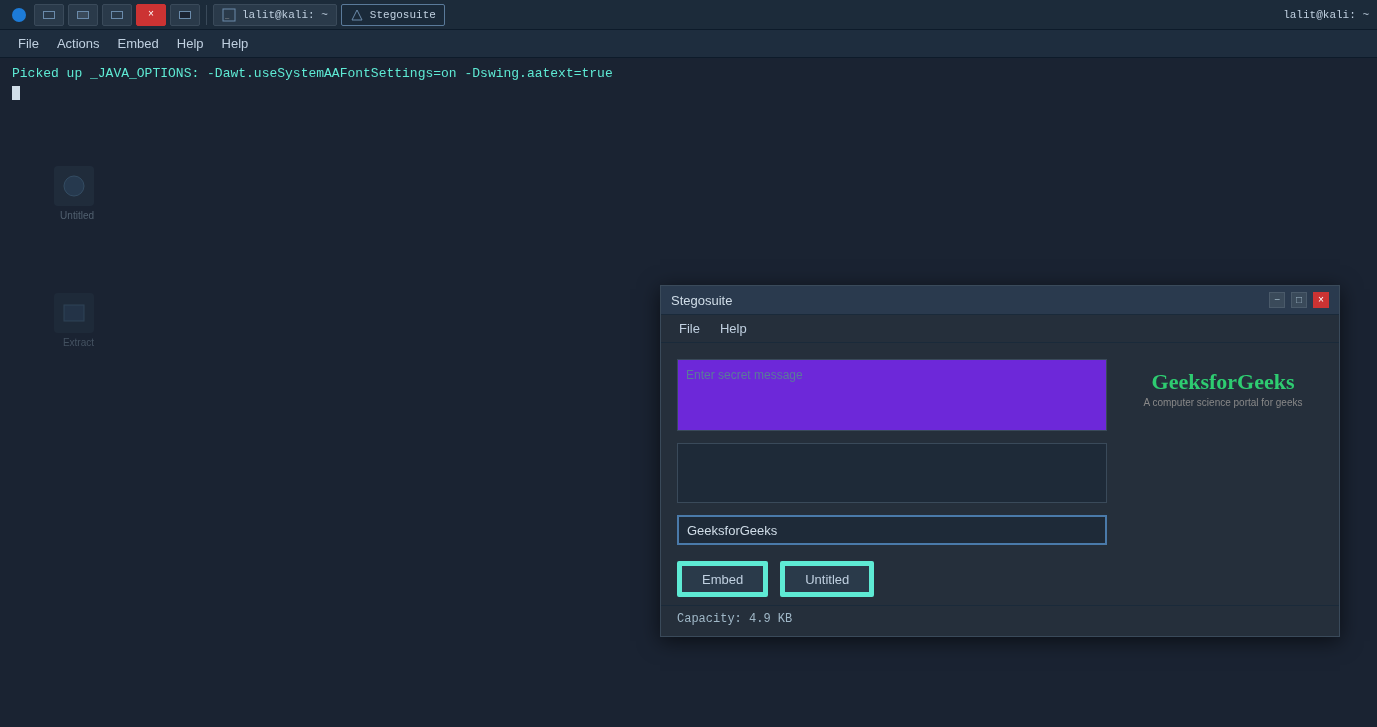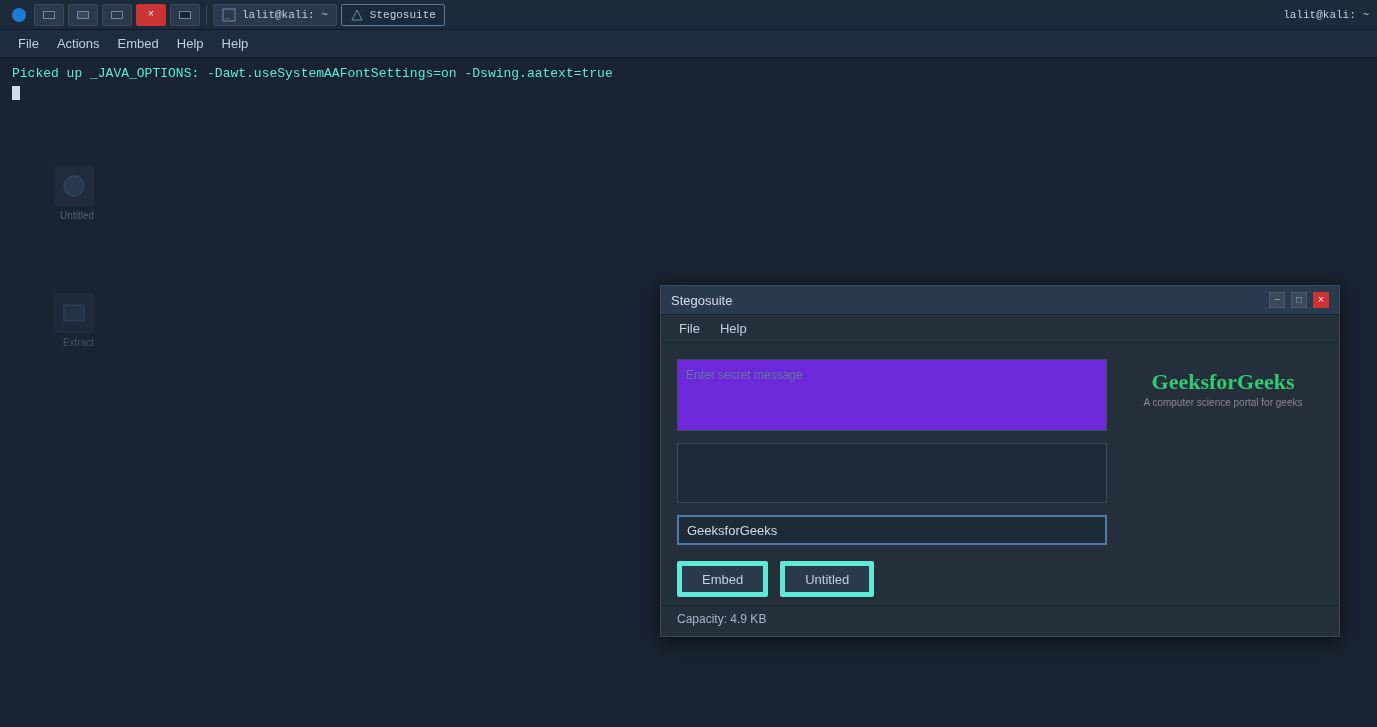--- a/index.html
+++ b/index.html
@@ -291,21 +291,21 @@
       font-size: 13px;
       font-family: sans-serif;
       cursor: pointer;
       border-radius: 2px;
     }
     .dialog-footer {
       padding: 6px 16px 10px;
       border-top: 1px solid #1a2a3a;
       color: #a0b8c8;
       font-size: 12px;
-      font-family: Liberation Sans, sans-serif;
+      font-family: Liberation Mono, monospace;
     }
 
     
     .gfg-logo {
       font-size: 22px;
       font-weight: bold;
       color: #2ecc71;
       font-family: serif;
       text-align: center;
       line-height: 1.2;

